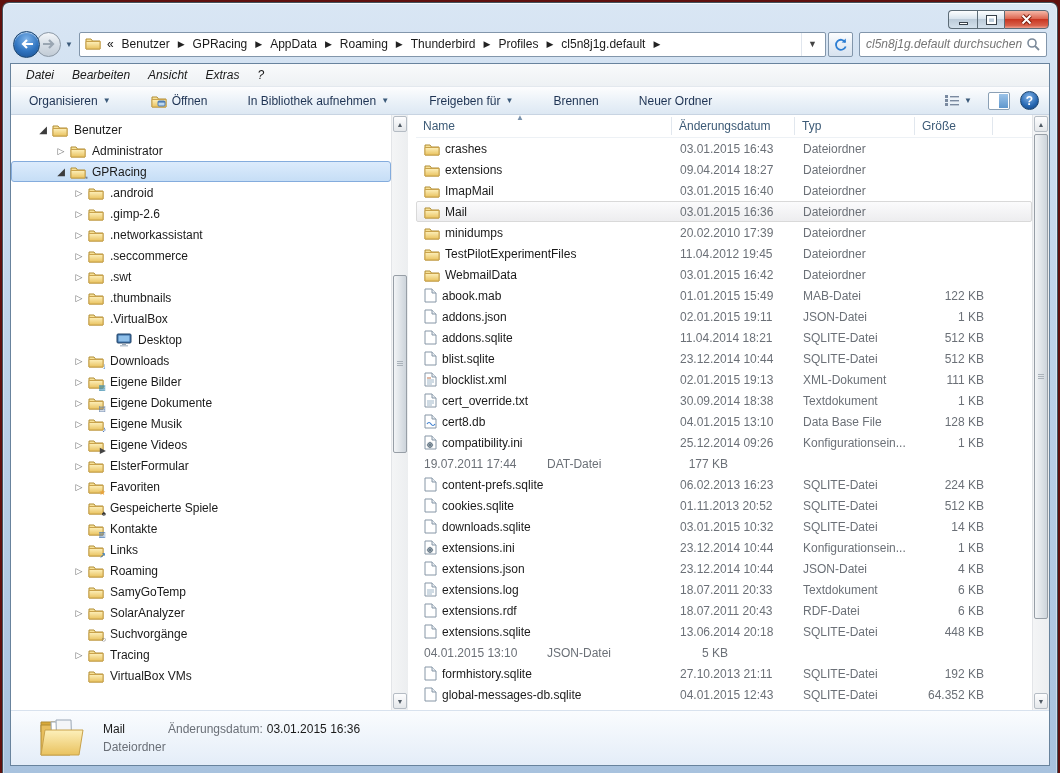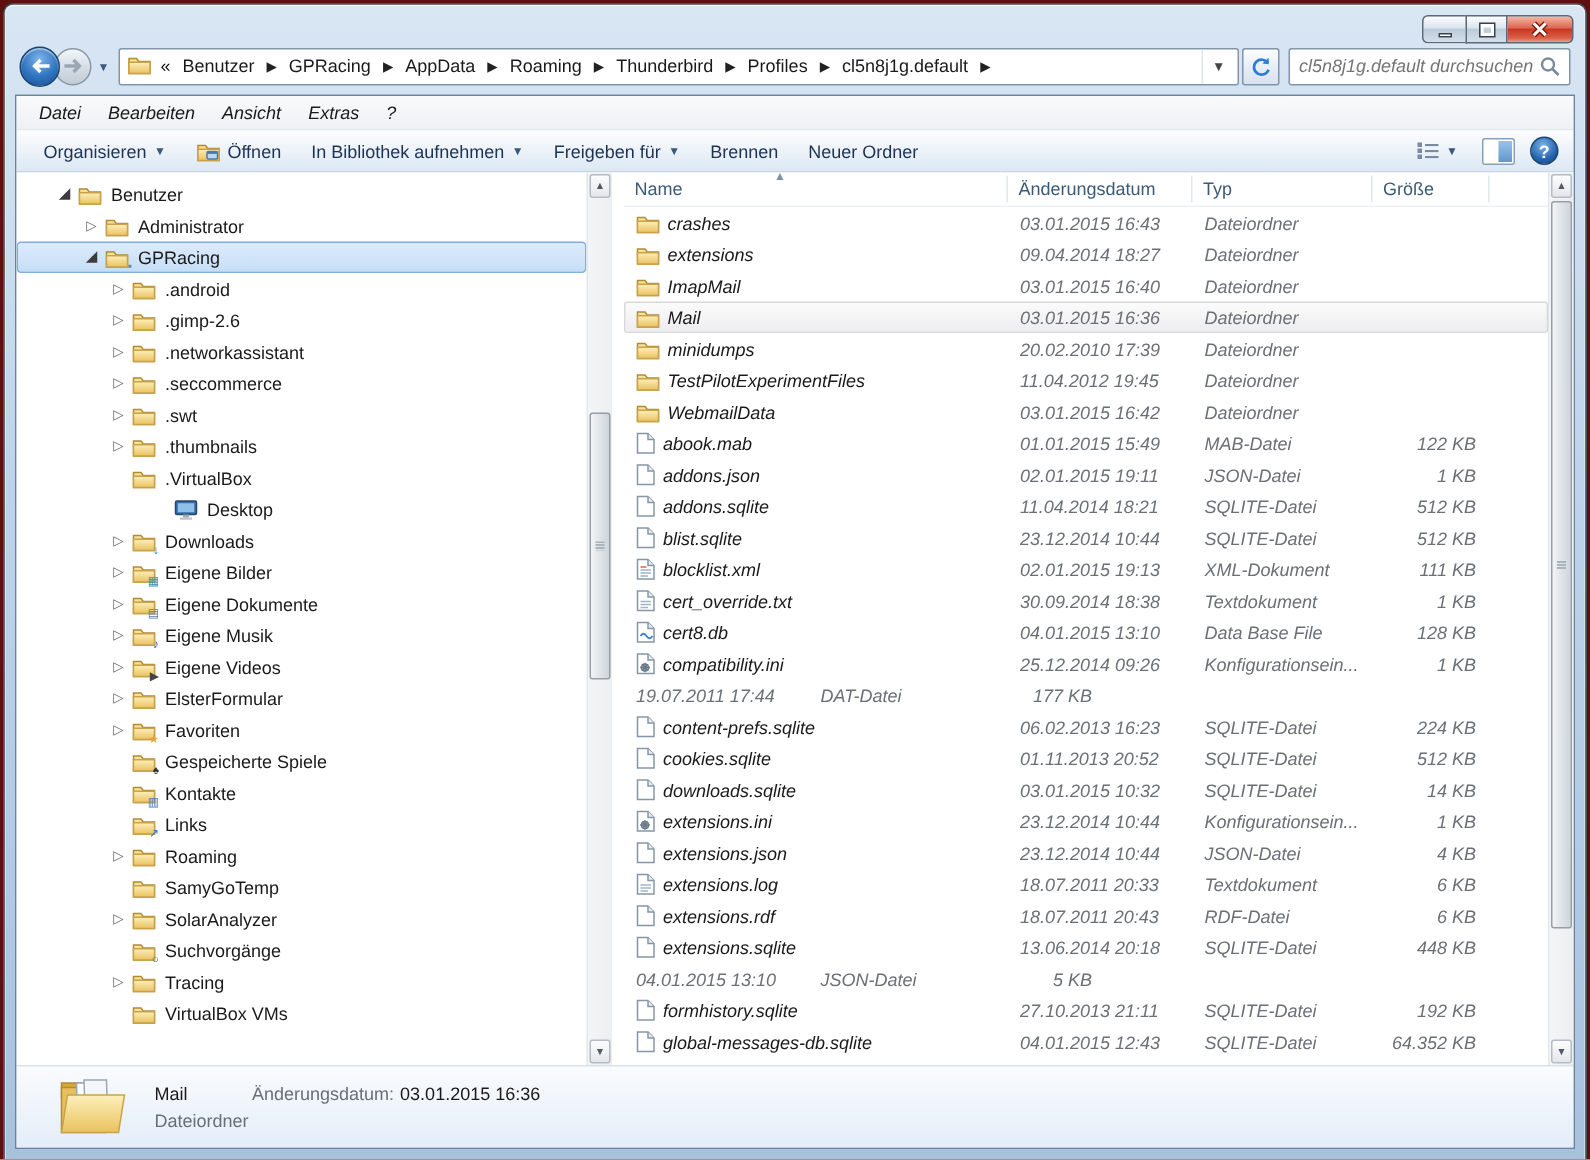--- a/index.html
+++ b/index.html
@@ -85,21 +85,21 @@
   .sb-thumb { position:absolute; left:1px; right:1px; background:linear-gradient(90deg,#f2f4f6,#cdd4db); border:1px solid #979ea6; border-radius:2px; }
   .sb-grip { position:absolute; left:3px; right:3px; top:50%; height:6px; margin-top:-3px;
     background:repeating-linear-gradient(#aab2ba 0 1px, transparent 1px 2px); }
 
   .listwrap { flex:1; display:flex; flex-direction:column; overflow:hidden; margin-left:8px; }
   .listheader { height:23px; flex:none; display:flex; position:relative; border-bottom:1px solid #edf1f5; color:#3c5a76; }
   .hcell { display:flex; align-items:center; padding-left:7px; position:relative; }
   .hcell::after { content:""; position:absolute; right:0; top:2px; bottom:2px; width:1px; background:#e1e7ee; }
   .sortmark { position:absolute; top:-2px; left:100px; font-size:8px; color:#7992ac; }
   .col-name { width:256px; } .col-date { width:123px; } .col-type { width:120px; } .col-size { width:78px; }
-  .listbody { flex:1; overflow:hidden;font-style:italic; }
+  .listbody { flex:1; overflow:hidden; }
   .list-row { height:21px; display:flex; align-items:center; border:1px solid transparent; border-radius:2px; }
   .list-row.selected { background:linear-gradient(#fbfbfc,#ededef); border-color:#d9d9d9; }
   .cell { padding-left:7px; white-space:nowrap; overflow:hidden; display:flex; align-items:center; }
   .cell.name { color:#1a1a1a; } .cell.meta { color:#6b7077; }
   .cell.size { justify-content:flex-end; padding-right:10px; padding-left:0; }
   .fic { margin-right:5px; flex:none; display:flex; }
 
   
   .details { height:55px; flex:none; border-top:1px solid #d8e2ee; background:linear-gradient(#fafcfe,#e4edf8);
     display:flex; align-items:center; padding-left:28px; }
@@ -215,21 +215,21 @@
 
   <div class="content-frame">
     <div class="menubar" id="menubar">
         <span class="menu-item">Datei</span>
         <span class="menu-item">Bearbeiten</span>
         <span class="menu-item">Ansicht</span>
         <span class="menu-item">Extras</span>
         <span class="menu-item">?</span>
       </div>
     <div class="toolbar">
-      <span id="tb-buttons" style="display:flex;align-items:flex-start;">
+      <span id="tb-buttons" style="display:flex;align-items:flex-start;gap:20px;">
           <span class="tb-btn">
             <span>Organisieren</span>
             <span class="tb-caret">▼</span>
           </span>
           <span class="tb-btn">
             <span class="ticon">
               <svg width="16" height="14">
                 <path d="M1 3 h5 l1.5 2 H15 v8 H1 Z" fill="url(#fgrad2)" stroke="#b08c33"></path>
                 <path d="M1 5.5 H15 V13 H1 Z" fill="url(#fgrad)" stroke="#c9a24b"></path>
                 <rect x="7" y="7" width="7" height="5" rx="1" fill="#bcd8f0" stroke="#4a7ab5"></rect>

